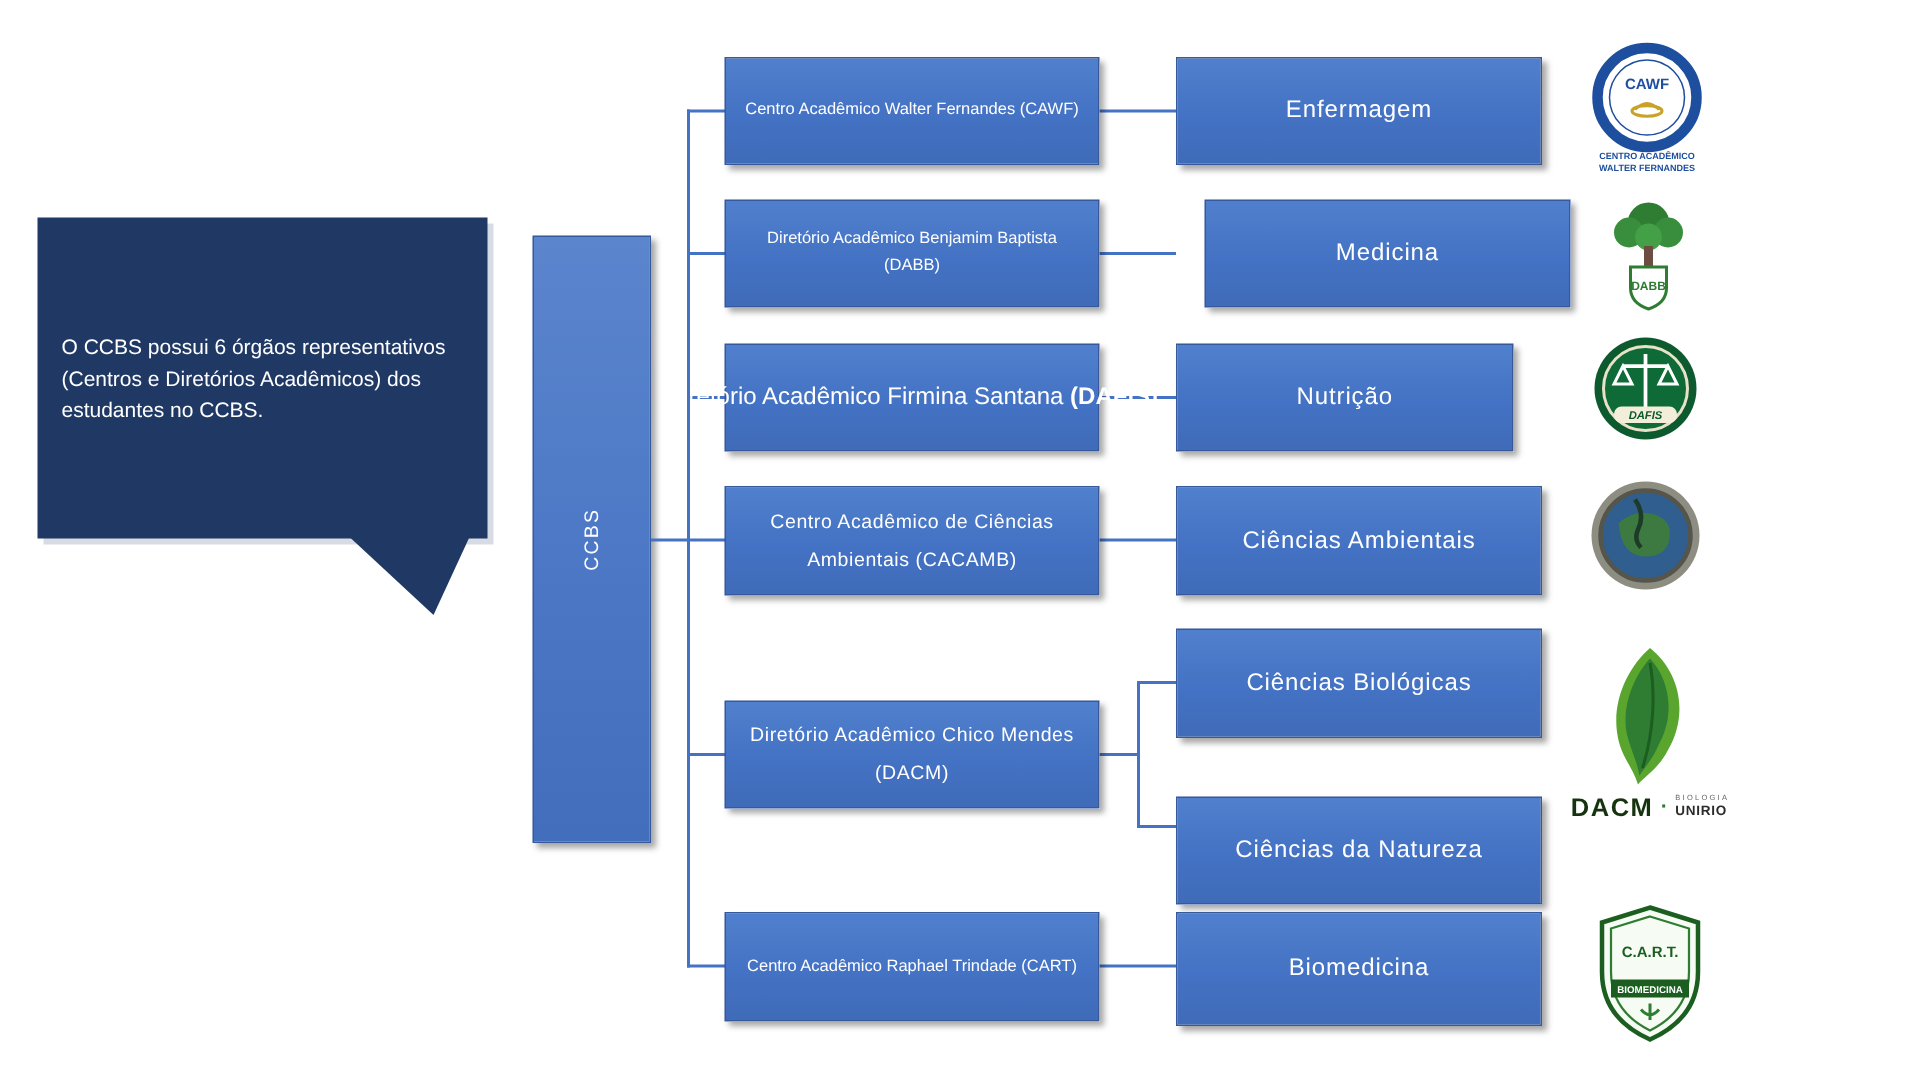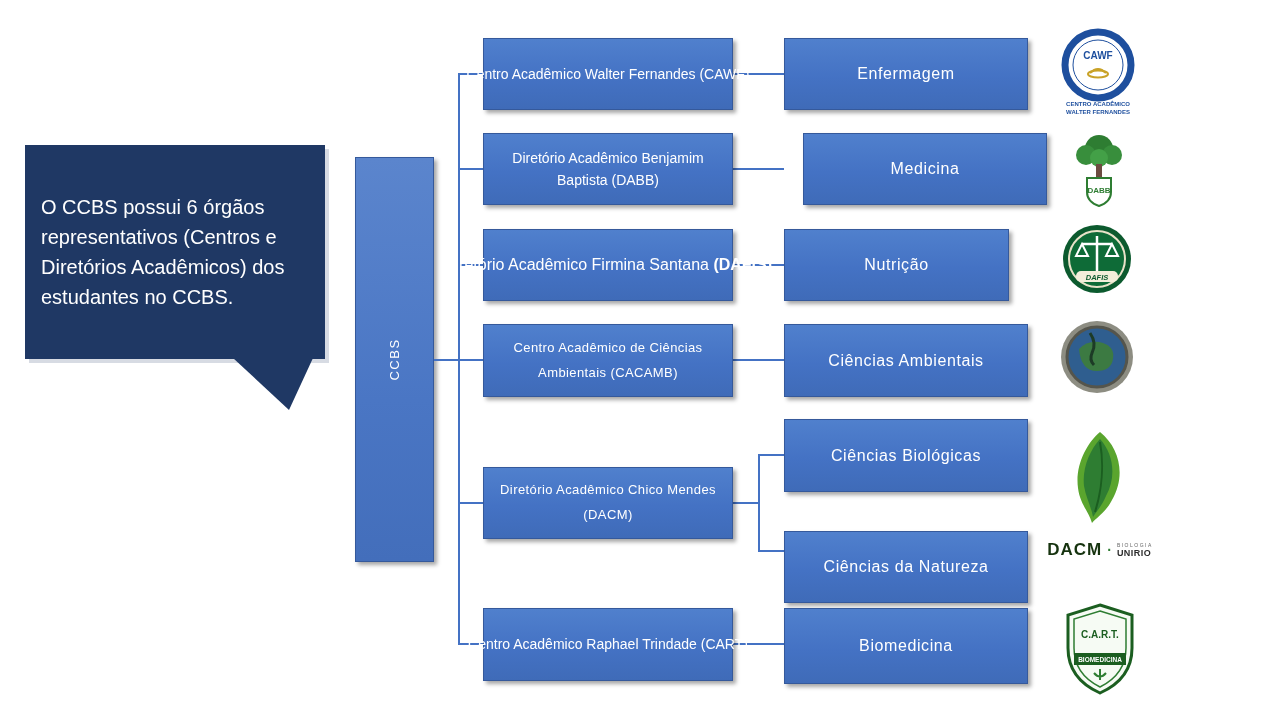--- a/index.html
+++ b/index.html
@@ -16,40 +16,40 @@
   .node {
     position: absolute;
     display: flex; align-items: center; justify-content: center;
     text-align: center;
     color: #ffffff;
     background: linear-gradient(180deg, #5080cd 0%, #4472c4 55%, #3f6bb8 100%);
     border: 1px solid #35599b;
     box-shadow: 3px 3px 4px rgba(0,0,0,0.35);
     padding: 4px 10px;
   }
-  .sm { font-size: 14px; line-height: 1.6; }
+  .sm { font-size: 11px; line-height: 1.6; }
   .xs { font-size: 16px; }
   .md { font-size: 13px; letter-spacing: 0.4px; line-height: 1.9; }
   .course { font-size: 16px; letter-spacing: 0.6px; }
   .nowrap { white-space: nowrap; }
 
   
   .line { position: absolute; background: #4472c4; }
 
   
   .callout {
     position: absolute; left: 25px; top: 145px;
     width: 300px; height: 214px;
     background: #1f3864;
     color: #ffffff;
     display: flex; align-items: center;
     padding: 14px 16px;
     box-shadow: 4px 4px 0 rgba(31,56,100,0.18);
   }
-  .callout-text { font-size: 20px; line-height: 1.5; }
+  .callout-text { font-size: 14px; line-height: 1.5; }
   .callout-tail {
     position: absolute; left: 233px; top: 358px;
     width: 80px; height: 52px;
     background: #1f3864;
     clip-path: polygon(0 0, 100% 0, 70% 100%);
   }
 
   
   .ccbs {
     position: absolute; left: 355px; top: 157px;
@@ -60,22 +60,22 @@
     display: flex; align-items: center; justify-content: center;
   }
   .ccbs-label {
     color: #ffffff; font-size: 13px; letter-spacing: 1.5px;
     transform: rotate(-90deg); white-space: nowrap;
   }
 
   
   .logo { position: absolute; display: block; }
   .dacm-text {
-    display: flex; align-items: center; justify-content: center;
-    gap: 5px; margin-top: 12px;
+    display: flex; align-items: flex-start; justify-content: center;
+    gap: 5px; margin-top: 0;
   }
   .dacm-name { font-size: 17px; font-weight: bold; color: #16330f; letter-spacing: 1px; }
   .dacm-dot  { font-size: 14px; font-weight: bold; color: #2e7d32; }
   .dacm-sub  { display: flex; flex-direction: column; line-height: 1.2; }
   .dacm-sub-top    { font-size: 5px; color: #666; letter-spacing: 1.5px; }
   .dacm-sub-bottom { font-size: 9px; font-weight: bold; color: #2b2b2b; letter-spacing: 0.5px; }
 </style>
 </head>
 <body>
 

